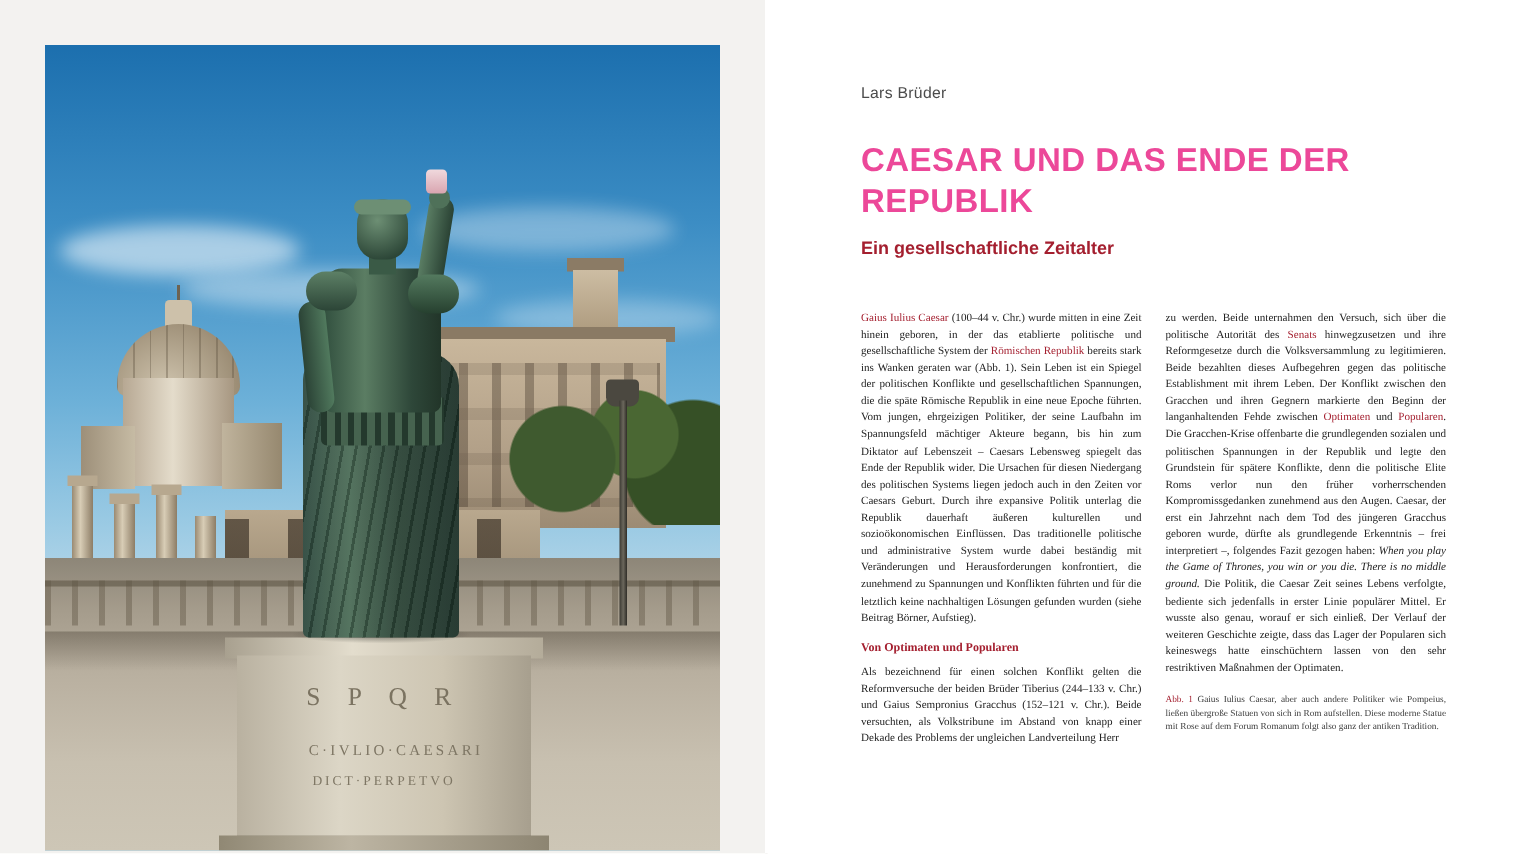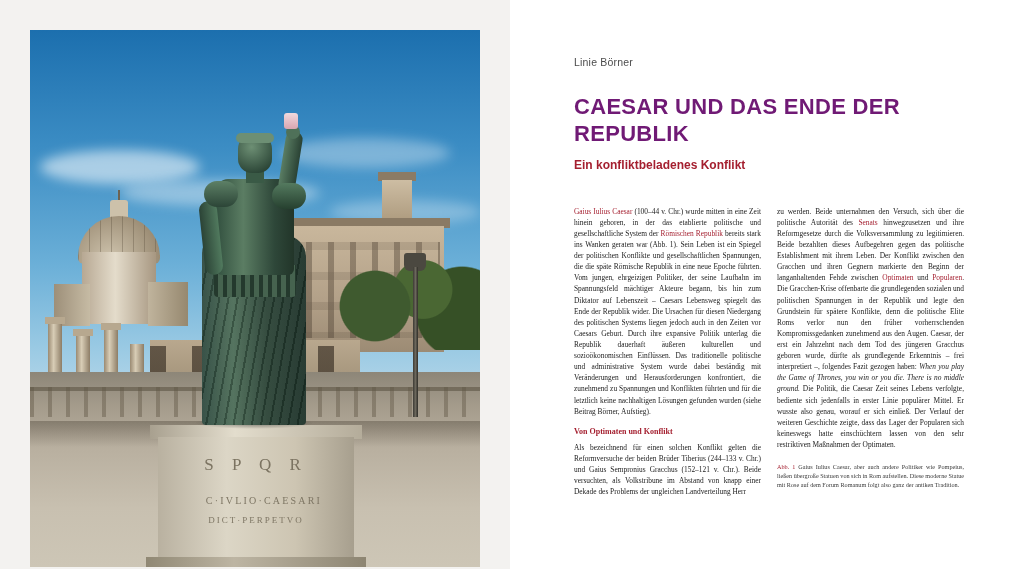--- a/index.html
+++ b/index.html
@@ -280,21 +280,21 @@
     font-size: 10.5px;
     color: #4c4c4c;
     letter-spacing: .2px;
     margin-bottom: 26px;
   }
   .title {
     font-family: "Liberation Sans", sans-serif;
     font-weight: bold;
     font-size: 22px;
     line-height: 1.22;
-    color: #701a75;
+    color: #ec4899;
     letter-spacing: .3px;
     margin: 0 0 10px 0;
     text-transform: uppercase;
   }
   .subtitle {
     font-weight: bold;
     font-size: 12px;
     color: #a41f2f;
     margin: 0 0 34px 0;
   }
@@ -406,28 +406,28 @@
         <div class="st-neck"></div>
         <div class="st-head"></div>
         <div class="st-wreath"></div>
       </div>
     </div>
   </div>
 
   <div class="spine"></div>
 
   <div class="page-right">
-    <div class="author">Linie Börner</div>
+    <div class="author">Lars Brüder</div>
     <h1 class="title">CAESAR UND DAS ENDE DER REPUBLIK</h1>
-    <div class="subtitle">Ein konfliktbeladenes Konflikt</div>
+    <div class="subtitle">Ein gesellschaftliche Zeitalter</div>
 
     <div class="columns">
       <div class="col-text">
         <p id="c0p0"><span class="hl">Gaius Iulius Caesar</span><span> (100–44 v. Chr.) wurde mitten in eine Zeit hinein geboren, in der das etablierte politische und gesellschaftliche System der </span><span class="hl">Römischen Republik</span><span> bereits stark ins Wanken geraten war (Abb. 1). Sein Leben ist ein Spiegel der politischen Konflikte und gesellschaftlichen Spannungen, die die späte Römische Republik in eine neue Epoche führten. Vom jungen, ehrgeizigen Politiker, der seine Laufbahn im Spannungsfeld mächtiger Akteure begann, bis hin zum Diktator auf Lebenszeit – Caesars Lebensweg spiegelt das Ende der Republik wider. Die Ursachen für diesen Niedergang des politischen Systems liegen jedoch auch in den Zeiten vor Caesars Geburt. Durch ihre expansive Politik unterlag die Republik dauerhaft äußeren kulturellen und sozioökonomischen Einflüssen. Das traditionelle politische und administrative System wurde dabei beständig mit Veränderungen und Herausforderungen konfrontiert, die zunehmend zu Spannungen und Konflikten führten und für die letztlich keine nachhaltigen Lösungen gefunden wurden (siehe Beitrag Börner, Aufstieg).</span></p>
-        <div class="sec-head">Von Optimaten und Konflikt</div>
+        <div class="sec-head">Von Optimaten und Popularen</div>
         <p id="c0p1"><span>Als bezeichnend für einen solchen Konflikt gelten die Reformversuche der beiden Brüder Tiberius (244–133 v. Chr.) und Gaius Sempronius Gracchus (152–121 v. Chr.). Beide versuchten, als Volkstribune im Abstand von knapp einer Dekade des Problems der ungleichen Landverteilung Herr</span></p>
       </div>
       <div class="col-text">
         <p id="c1p0"><span>zu werden. Beide unternahmen den Versuch, sich über die politische Autorität des </span><span class="hl">Senats</span><span> hinwegzusetzen und ihre Reformgesetze durch die Volksversammlung zu legitimieren. Beide bezahlten dieses Aufbegehren gegen das politische Establishment mit ihrem Leben. Der Konflikt zwischen den Gracchen und ihren Gegnern markierte den Beginn der langanhaltenden Fehde zwischen </span><span class="hl">Optimaten</span><span> und </span><span class="hl">Popularen</span><span>. Die Gracchen-Krise offenbarte die grundlegenden sozialen und politischen Spannungen in der Republik und legte den Grundstein für spätere Konflikte, denn die politische Elite Roms verlor nun den früher vorherrschenden Kompromissgedanken zunehmend aus den Augen. Caesar, der erst ein Jahrzehnt nach dem Tod des jüngeren Gracchus geboren wurde, dürfte als grundlegende Erkenntnis – frei interpretiert –, folgendes Fazit gezogen haben: </span><span class="quote">When you play the Game of Thrones, you win or you die. There is no middle ground.</span><span> Die Politik, die Caesar Zeit seines Lebens verfolgte, bediente sich jedenfalls in erster Linie populärer Mittel. Er wusste also genau, worauf er sich einließ. Der Verlauf der weiteren Geschichte zeigte, dass das Lager der Popularen sich keineswegs hatte einschüchtern lassen von den sehr restriktiven Maßnahmen der Optimaten.</span></p>
         <div class="caption">
           <span class="lbl">Abb. 1</span><span> Gaius Iulius Caesar, aber auch andere Politiker wie Pompeius, ließen übergroße Statuen von sich in Rom aufstellen. Diese moderne Statue mit Rose auf dem Forum Romanum folgt also ganz der antiken Tradition.</span>
         </div>
       </div>
     </div>
   </div>

